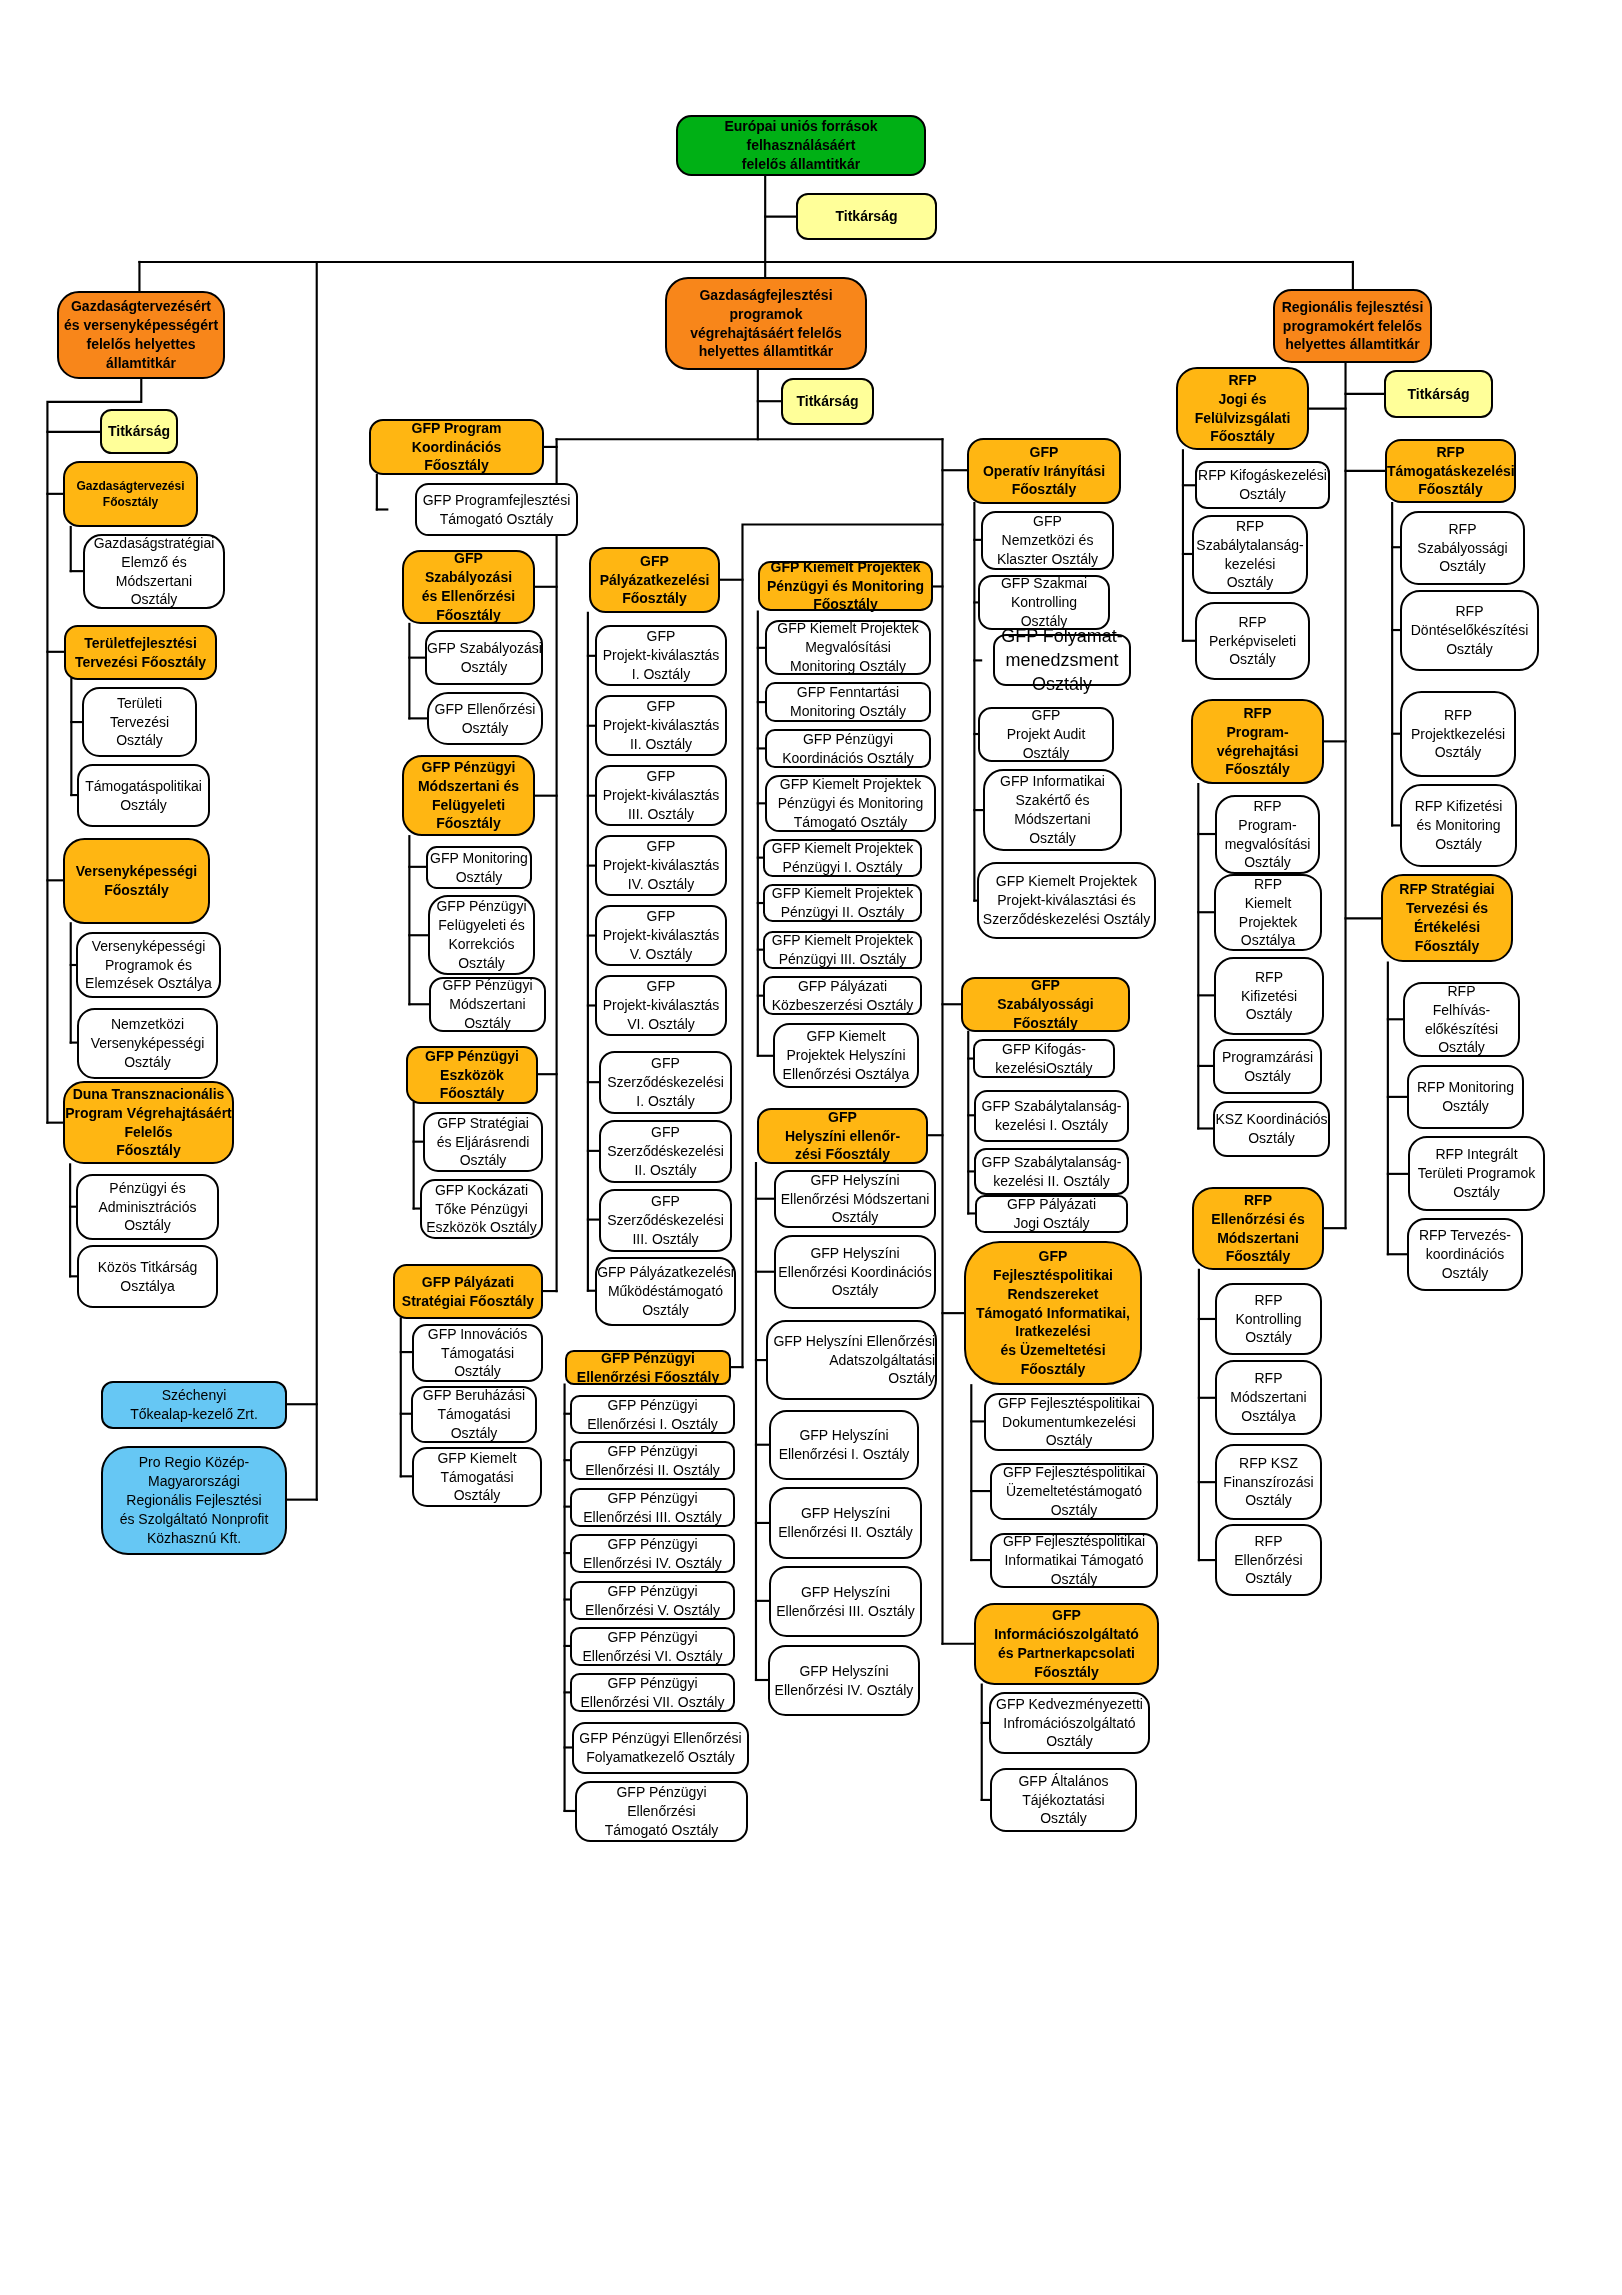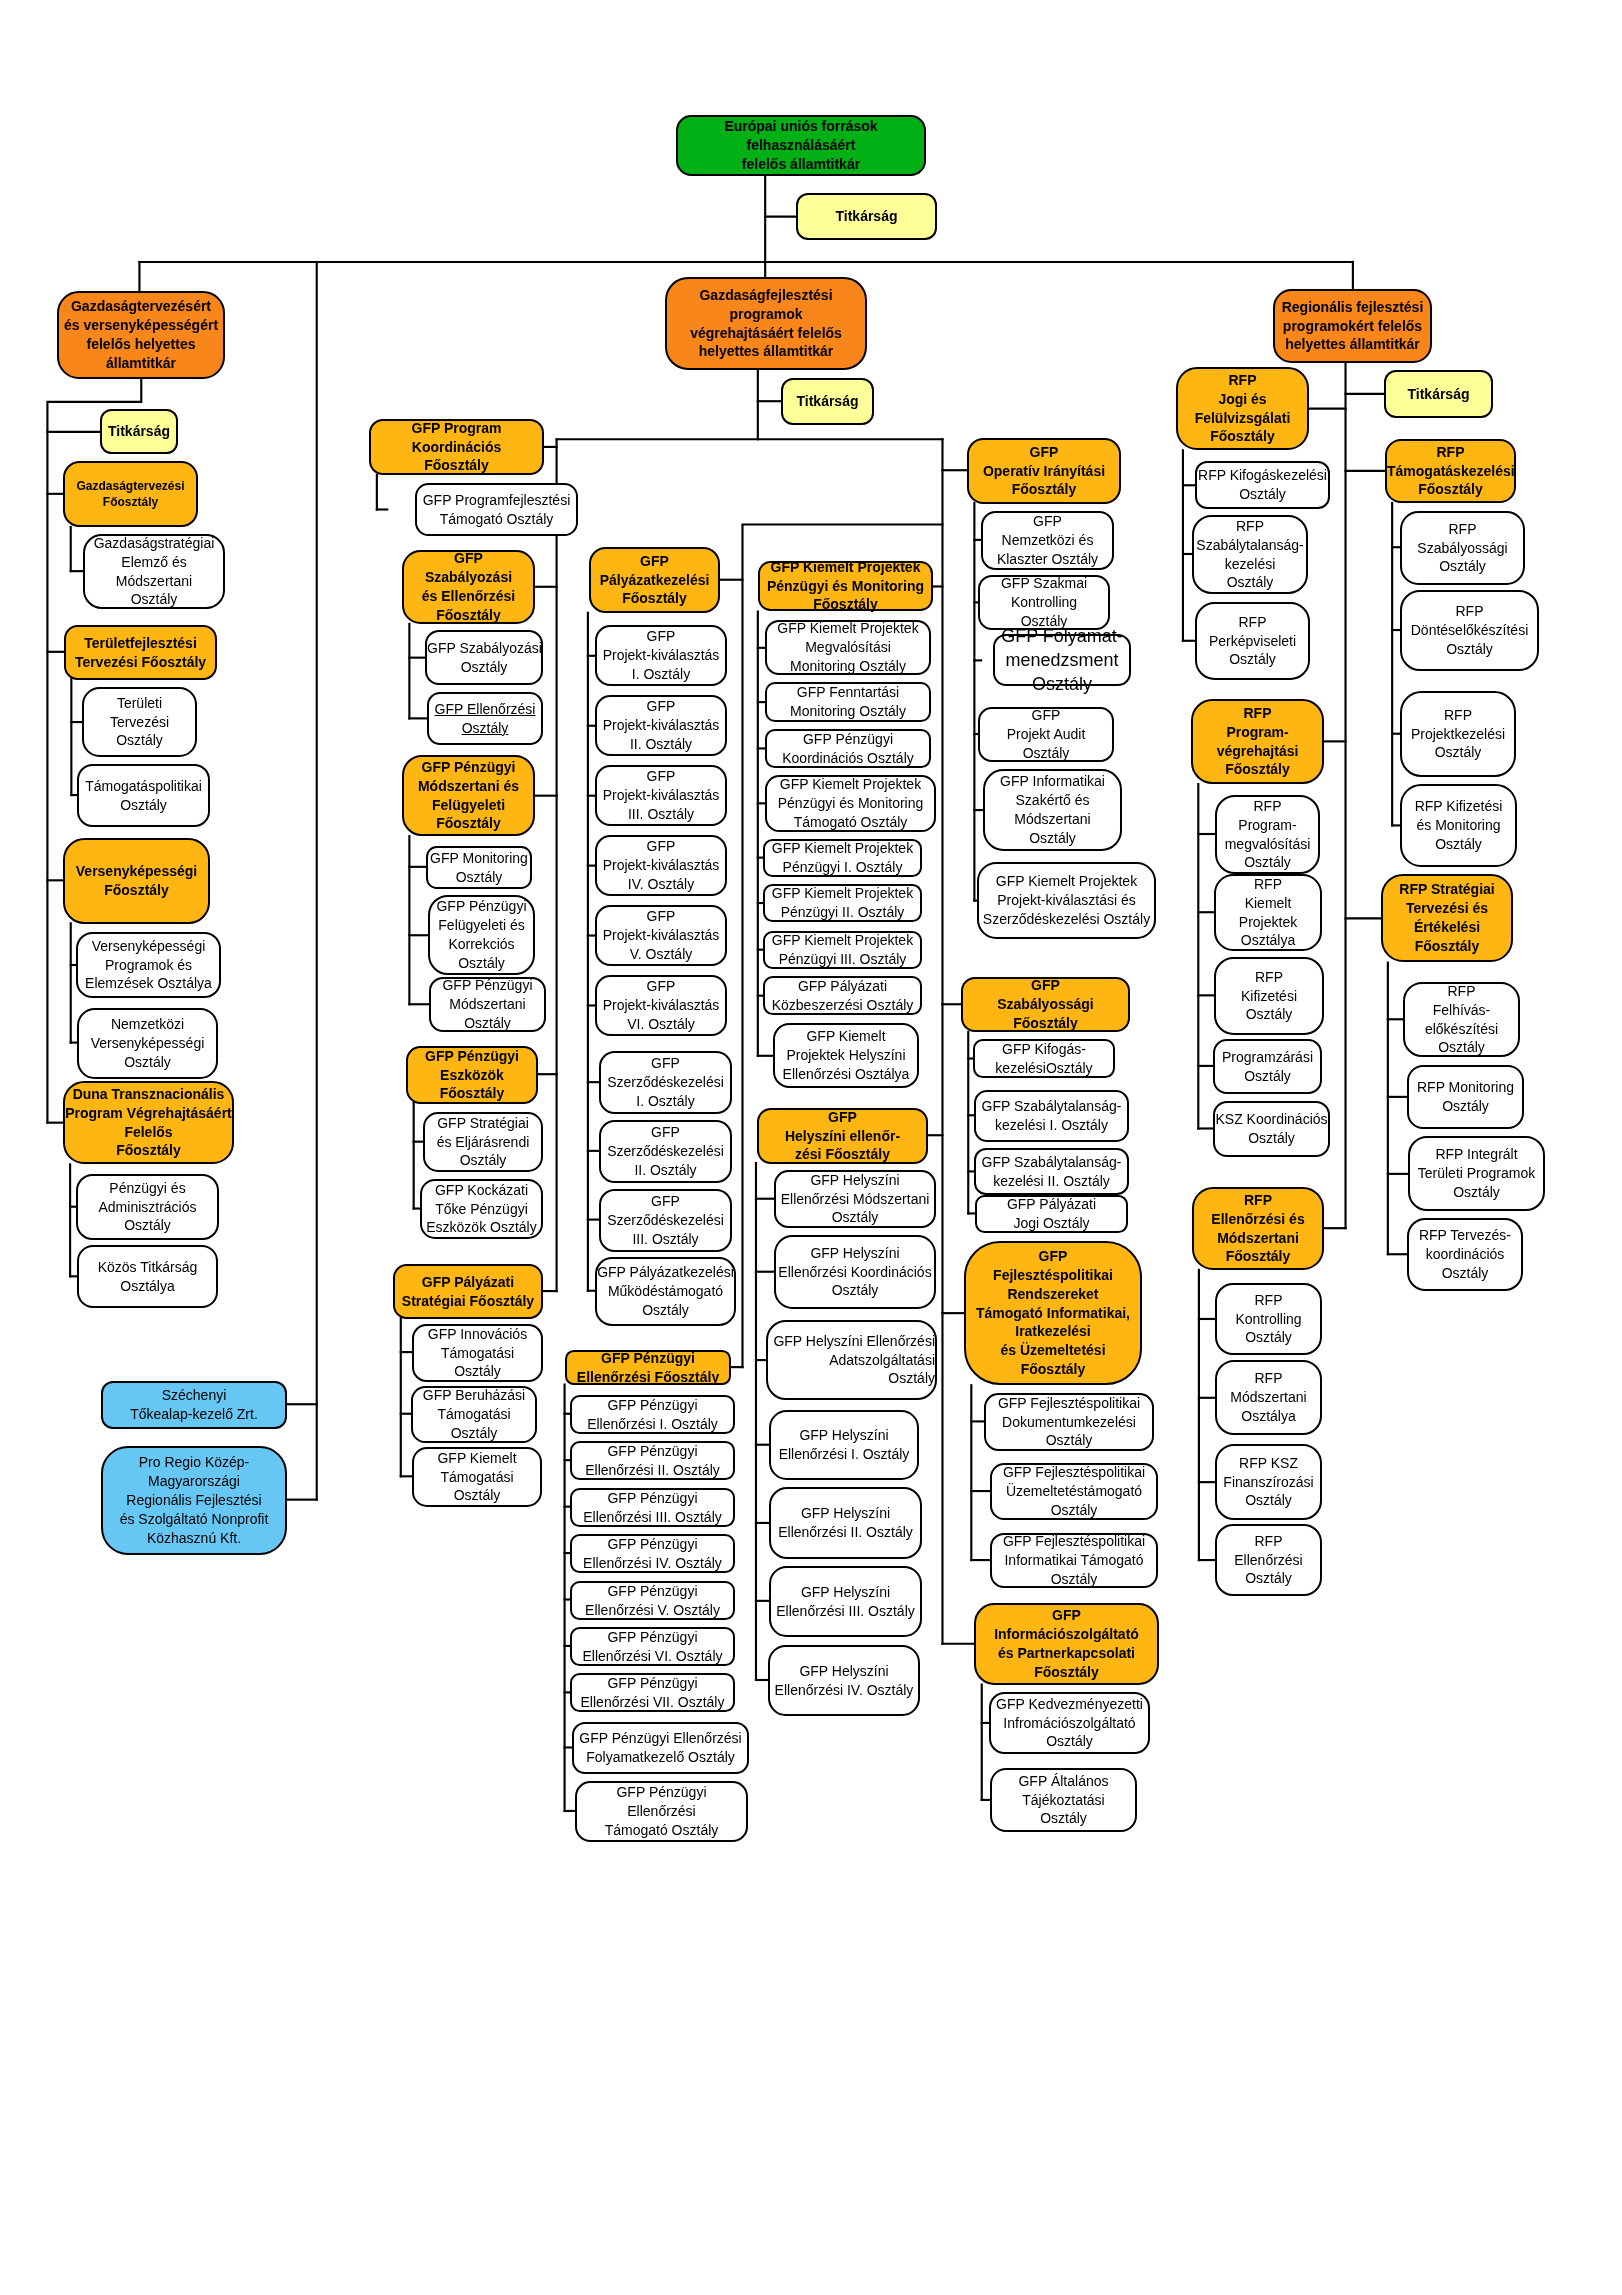--- a/index.html
+++ b/index.html
@@ -239,21 +239,21 @@
       </div>
       <div class="node unit" style="left: 387px; top: 483px; width: 163px; height: 53px; border-radius: 13.4px; font-size: 14px; line-height: 1.35; margin-left: 28px;">
         <span class="t">GFP Programfejlesztési<br>Támogató Osztály</span>
       </div>
       <div class="node dept" style="left: 402px; top: 550px; width: 133px; height: 74px; border-radius: 18.6px; font-size: 14px; line-height: 1.35;">
         <span class="t">GFP<br>Szabályozási<br>és Ellenőrzési<br>Főosztály</span>
       </div>
       <div class="node unit" style="left: 425px; top: 630px; width: 118px; height: 55px; border-radius: 14px; font-size: 14px; line-height: 1.35;">
         <span class="t">GFP Szabályozási<br>Osztály</span>
       </div>
-      <div class="node unit" style="left: 427px; top: 692px; width: 116px; height: 53px; border-radius: 13px; font-size: 14px; line-height: 1.35; text-decoration: underline;">
+      <div class="node unit" style="left: 427px; top: 692px; width: 116px; height: 53px; border-radius: 21px; font-size: 14px; line-height: 1.35;">
         <span class="t">GFP Ellenőrzési<br>Osztály</span>
       </div>
       <div class="node dept" style="left: 402px; top: 755px; width: 133px; height: 81px; border-radius: 20px; font-size: 14px; line-height: 1.35;">
         <span class="t">GFP Pénzügyi<br>Módszertani és<br>Felügyeleti<br>Főosztály</span>
       </div>
       <div class="node unit" style="left: 426px; top: 846px; width: 106px; height: 43px; border-radius: 10.7px; font-size: 14px; line-height: 1.35;">
         <span class="t">GFP Monitoring<br>Osztály</span>
       </div>
       <div class="node unit" style="left: 428px; top: 895px; width: 107px; height: 80px; border-radius: 20px; font-size: 14px; line-height: 1.35;">
         <span class="t">GFP Pénzügyi<br>Felügyeleti és<br>Korrekciós<br>Osztály</span>

